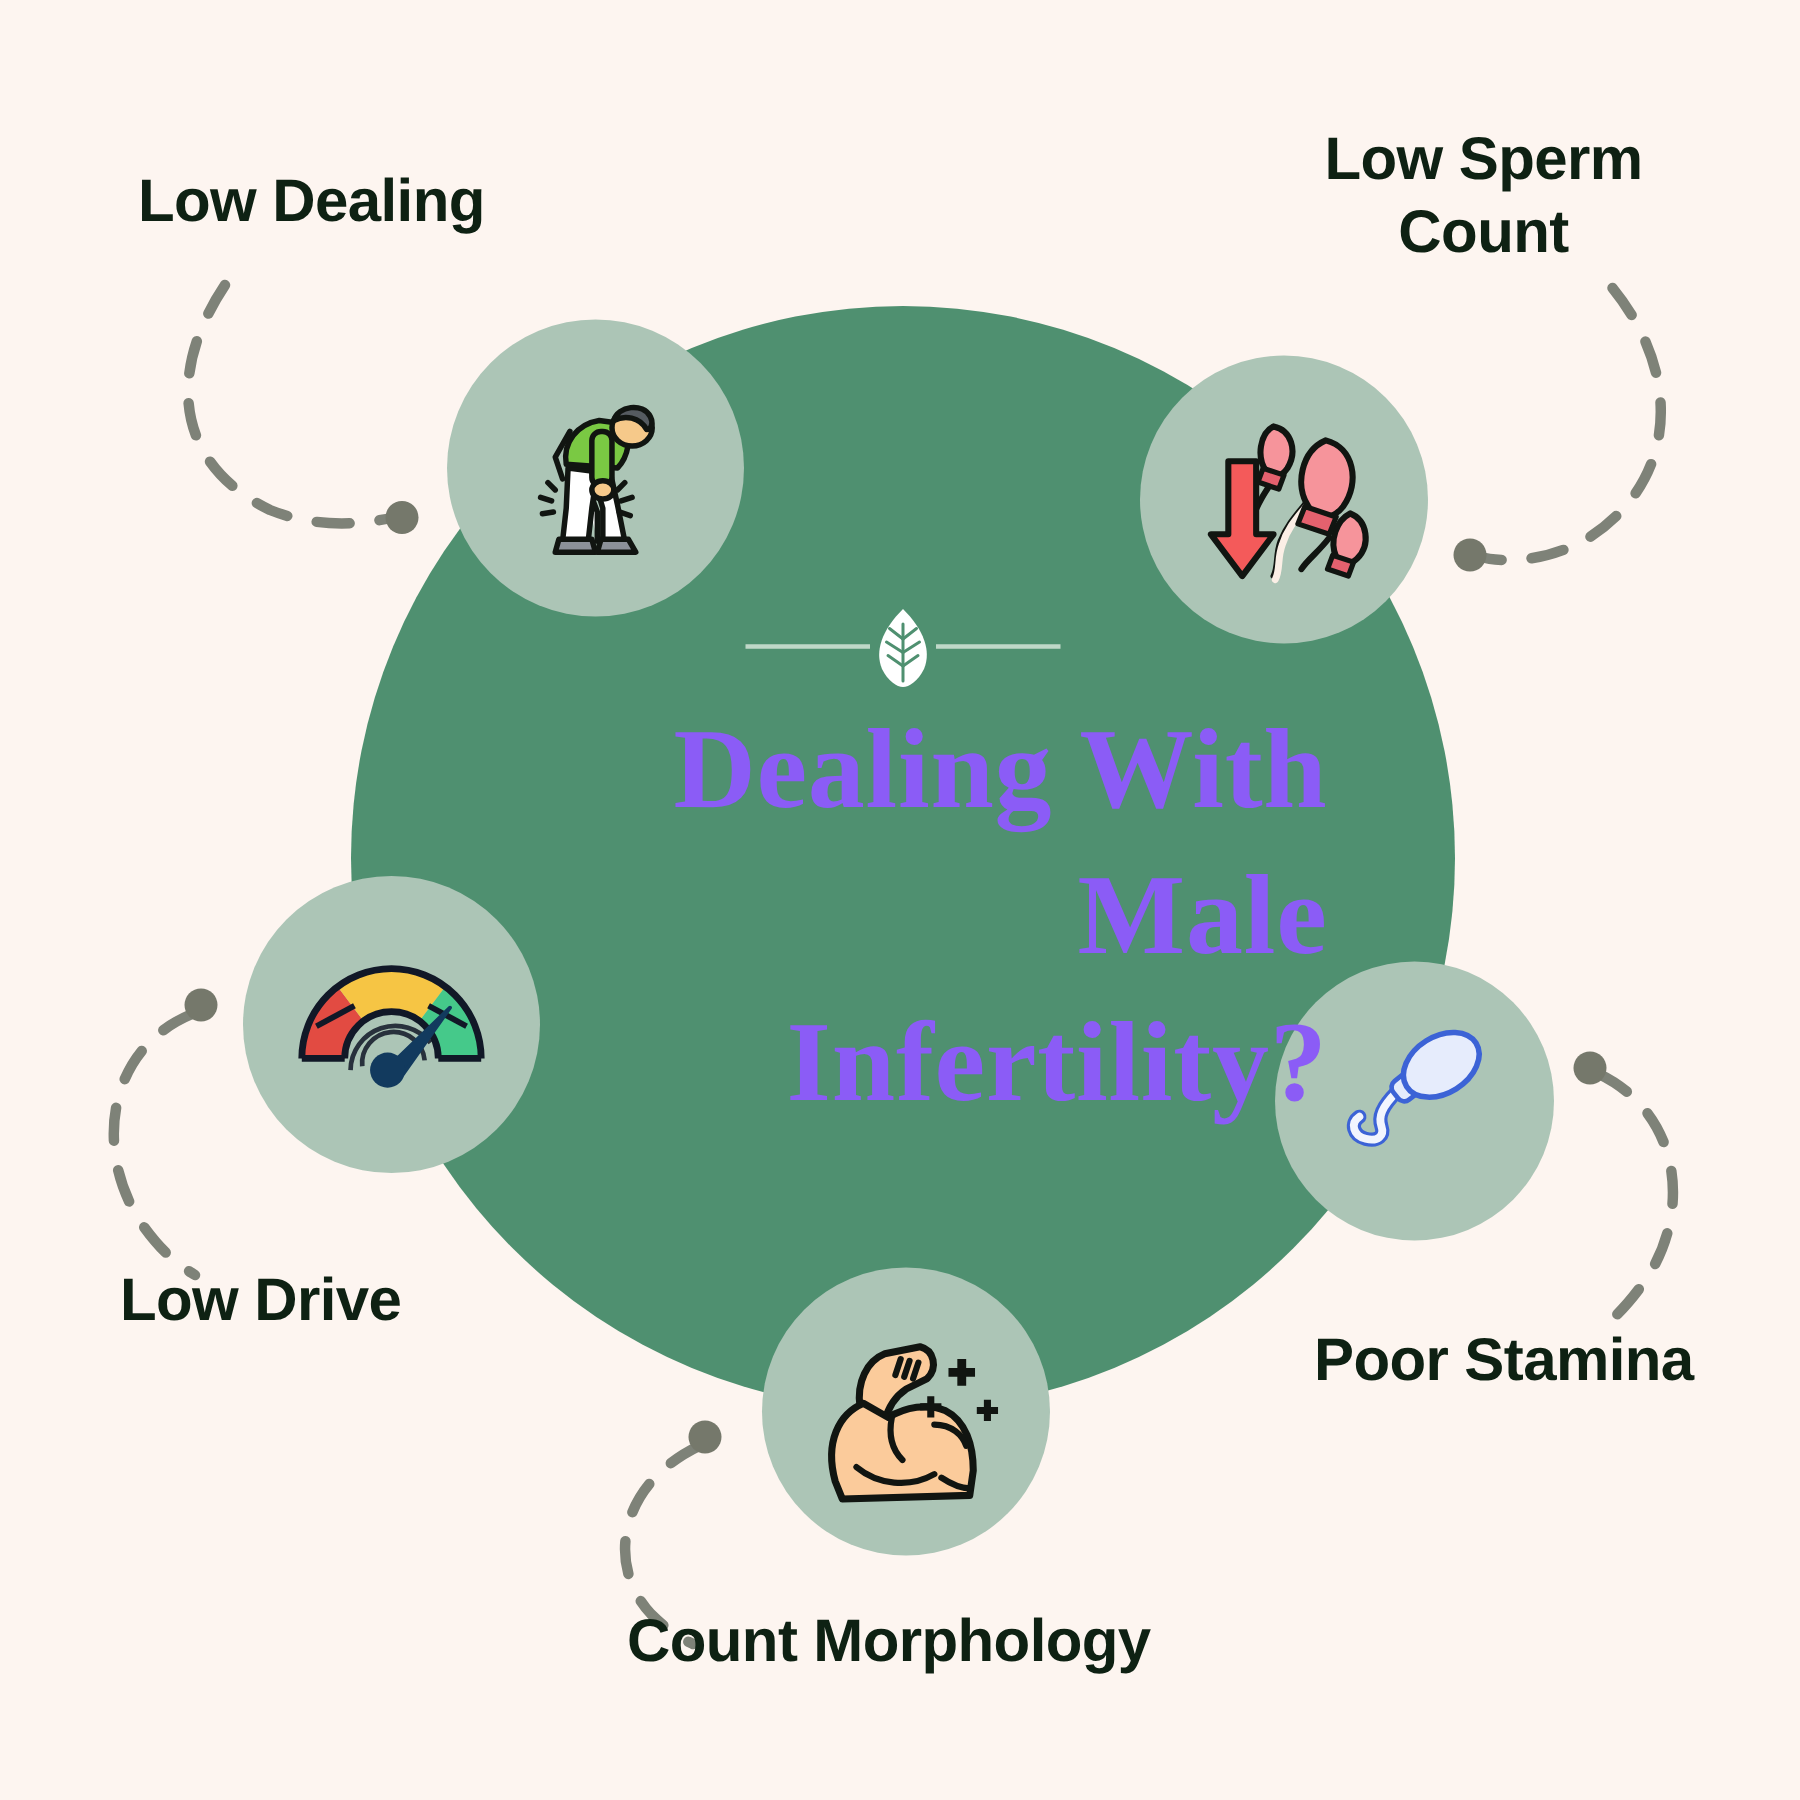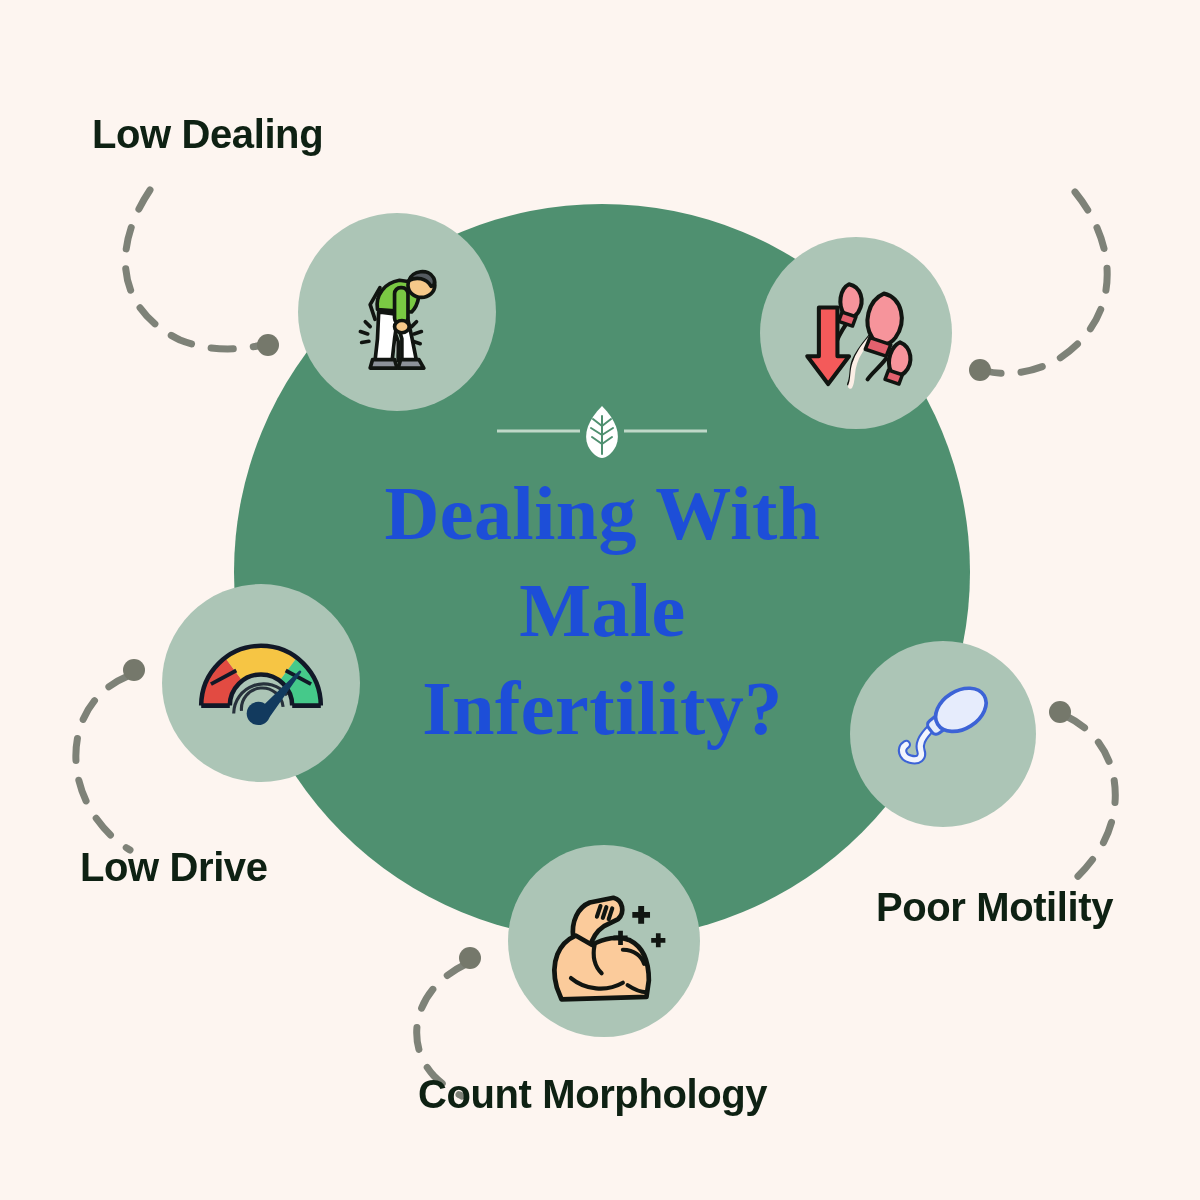--- a/index.html
+++ b/index.html
@@ -36,22 +36,22 @@
   .label.l-count     { left: 866px; top: 82px;  width: 246px; text-align: center; }
   .label.l-drive     { left: 80px;  top: 843px; text-align: center; }
   .label.l-motility  { left: 876px; top: 883px; text-align: left; }
   .label.l-morph     { left: 418px; top: 1070px; text-align: left; }
 
   .center-title {
     position: absolute;
     left: 320px;
     top: 465px;
     width: 565px;
-    text-align: center;
-    color: #1d4ed8;
+    text-align: right;
+    color: #8b5cf6;
     font-family: "Liberation Serif", serif;
     font-weight: bold;
     font-size: 76px;
     line-height: 1.28;
     letter-spacing: 0.5px;
     white-space: pre-line;
   }
 </style>
 </head>
 <body>
@@ -226,17 +226,19 @@
         </g>
       </g>
     </g>
   </svg>
 
   <div class="center-title">Dealing With
 Male
 Infertility?</div>
 
   <div class="label l-stamina">Low Dealing</div>
+  <div class="label l-count">Low Sperm
+Count</div>
   <div class="label l-drive">Low Drive</div>
-  <div class="label l-motility">Poor Motility</div>
+  <div class="label l-motility">Poor Stamina</div>
   <div class="label l-morph">Count Morphology</div>
 
 </div>
 
 </body></html>

